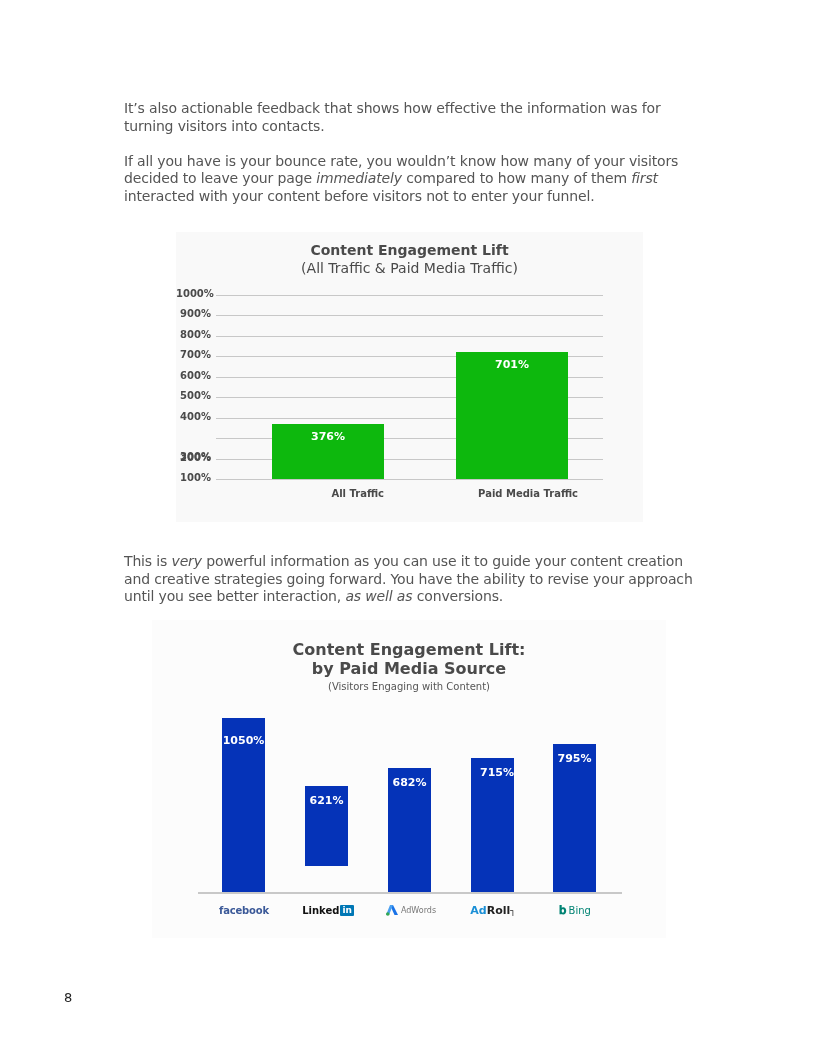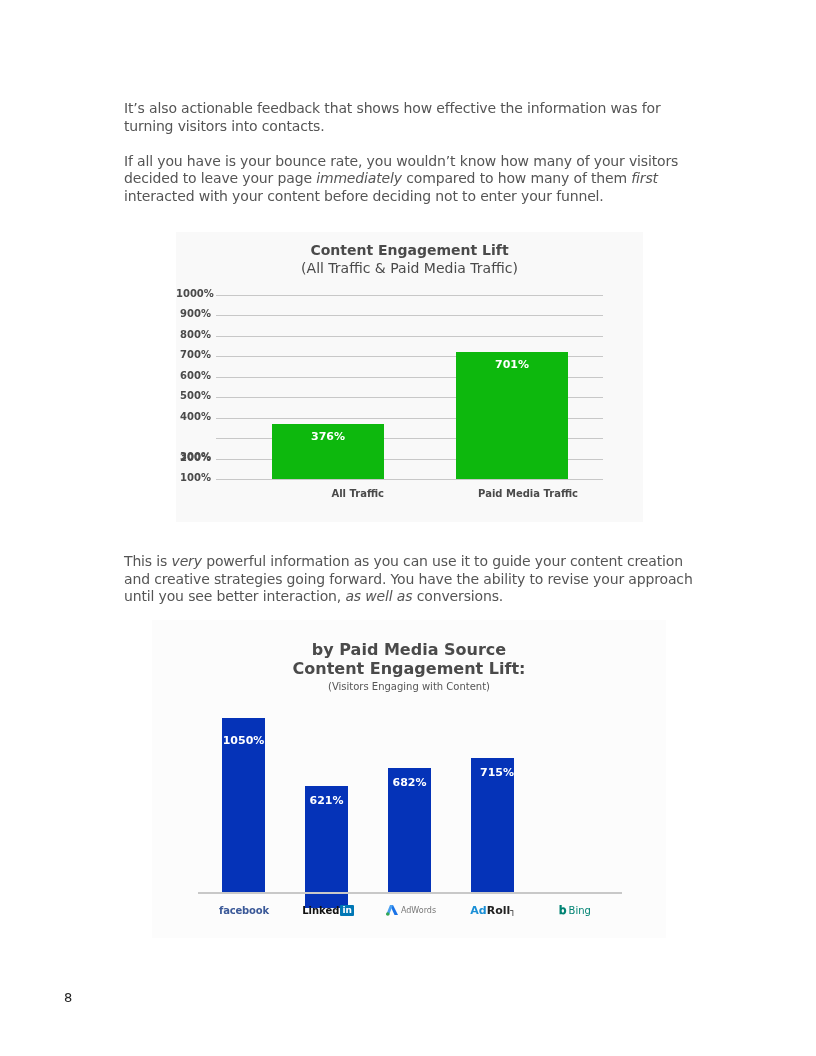--- a/index.html
+++ b/index.html
@@ -43,21 +43,21 @@
   .bing { color: #008373; font-size: 10px; display: flex; align-items: center; }
   .bing .b { font-weight: bold; font-size: 12px; margin-right: 2px; }
 
   .pagenum { position: absolute; left: 64px; top: 990px; font-size: 13px; color: #222; }
 </style>
 </head>
 <body>
 
 <div class="para" style="top:100px;">
   <p>It’s also actionable feedback that shows how effective the information was for turning visitors into contacts.</p>
-  <p><span>If all you have is your bounce rate, you wouldn’t know how many of your visitors decided to leave your page </span><em>immediately</em><span> compared to how many of them </span><em>first</em><span> interacted with your content before deciding not to enter your funnel.</span></p>
+  <p><span>If all you have is your bounce rate, you wouldn’t know how many of your visitors decided to leave your page </span><em>immediately</em><span> compared to how many of them </span><em>first</em><span> interacted with your content before visitors not to enter your funnel.</span></p>
 </div>
 
 <div class="chart1">
   <div class="c1-title">Content Engagement Lift</div>
   <div class="c1-sub">(All Traffic &amp; Paid Media Traffic)</div>
 
   <div class="ytick" style="top:56px;">1000%</div>
   <div class="gridline" style="top:63px;"></div>
   <div class="ytick" style="top:76px;">900%</div>
   <div class="gridline" style="top:83px;"></div>
@@ -88,36 +88,39 @@
   <div class="xcat" style="left:96px; width:112px; top:256px;">All Traffic</div>
   <div class="xcat" style="left:270px; width:132px; top:256px;">Paid Media Traffic</div>
 </div>
 
 <div class="para" style="top:553px;">
   <p><span>This is </span><em>very</em><span> powerful information as you can use it to guide your content creation and creative strategies going forward. You have the ability to revise your approach until you see better interaction, </span><em>as well as</em><span> conversions.</span></p>
 </div>
 
 <div class="chart2">
   <div class="c2-title">
+    <div>Content Engagement Lift:</div>
     <div>by Paid Media Source</div>
-    <div>Content Engagement Lift:</div>
   </div>
   <div class="c2-sub">(Visitors Engaging with Content)</div>
 
   <div class="bar2" style="left:70px; width:43px; top:98px; height:174px;">
     <div class="bar-label-w" style="top:16px;">1050%</div>
   </div>
-  <div class="bar2" style="left:153px; width:43px; top:166px; height:122px;">
+  <div class="bar2" style="left:153px; width:43px; top:166px; height:80px;">
     <div class="bar-label-w" style="top:8px;">621%</div>
   </div>
   <div class="bar2" style="left:236px; width:43px; top:148px; height:124px;text-decoration:underline;">
     <div class="bar-label-w" style="top:8px;">682%</div>
   </div>
   <div class="bar2" style="left:319px; width:43px; top:138px; height:134px;">
     <div class="bar-label-w" style="top:8px;text-align:right;">715%</div>
+  </div>
+  <div class="bar2" style="left:401px; width:43px; top:124px; height:148px;">
+    <div class="bar-label-w" style="top:8px;">795%</div>
   </div>
 
   <div class="baseline"></div>
 
   <div class="logo" style="left:62px; width:60px;">
     <span class="fb">facebook</span>
   </div>
   <div class="logo" style="left:146px; width:60px;">
     <span class="li">
         <span>Linked</span>

